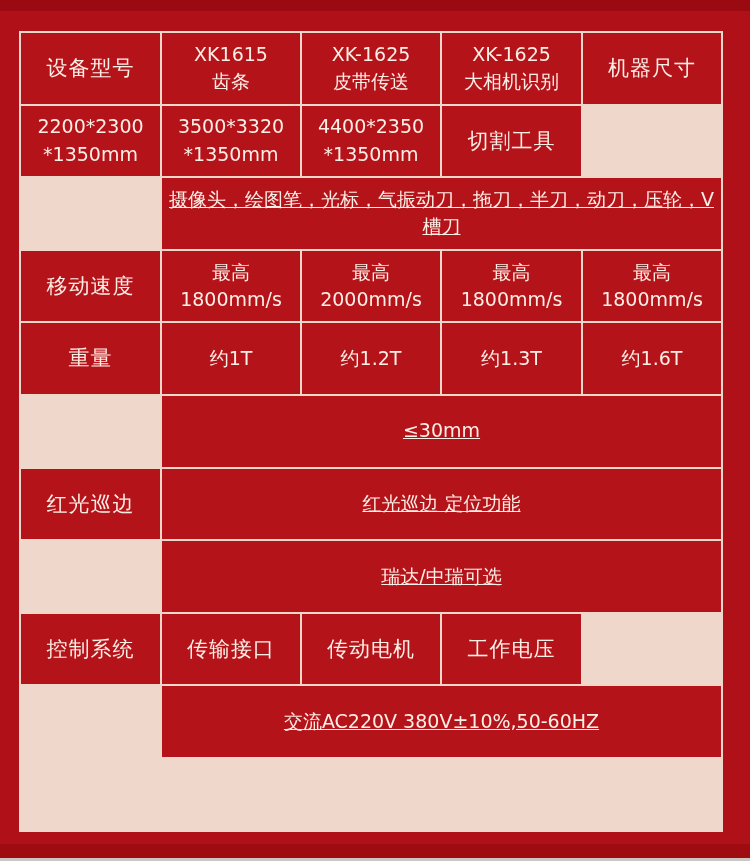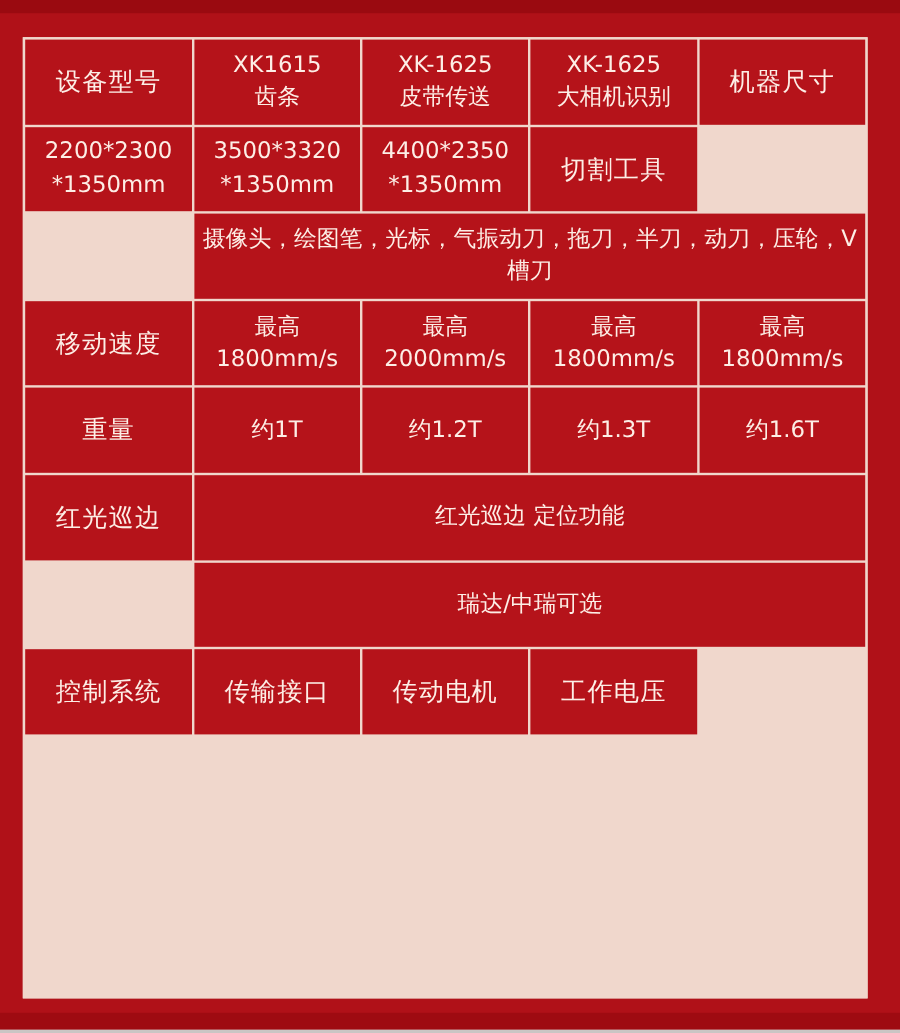--- a/index.html
+++ b/index.html
@@ -38,21 +38,21 @@
     align-items: center;
     justify-content: center;
     text-align: center;
     white-space: pre-line;
     line-height: 1.45;
     padding: 2px 6px;
     box-sizing: border-box;
   }
   .label-cell { font-size: 21px; letter-spacing: 1px; }
   .value-cell { font-size: 19px; }
-  .span-cell  { grid-column: 2 / -1; }
+  .span-cell  { grid-column: 2 / -1; text-decoration: underline; }
 </style>
 </head>
 <body>
 
 <div class="top-strip"></div>
 
 <div class="spec-table">
 
   <div class="cell label-cell">设备型号</div>
   <div class="cell value-cell">XK1615
@@ -82,28 +82,30 @@
 1800mm/s</div>
   <div class="cell value-cell">最高
 1800mm/s</div>
 
   <div class="cell label-cell">重量</div>
   <div class="cell value-cell">约1T</div>
   <div class="cell value-cell">约1.2T</div>
   <div class="cell value-cell">约1.3T</div>
   <div class="cell value-cell">约1.6T</div>
 
+  <div class="cell value-cell span-cell">≤30mm</div>
 
   <div class="cell label-cell">红光巡边</div>
   <div class="cell value-cell span-cell">红光巡边 定位功能</div>
 
   <div class="cell value-cell span-cell">瑞达/中瑞可选</div>
   <div class="cell label-cell">控制系统</div>
 
   <div class="cell label-cell">传输接口</div>
 
   <div class="cell label-cell">传动电机</div>
 
   <div class="cell label-cell">工作电压</div>
+  <div class="cell value-cell span-cell">交流AC220V 380V±10%,50-60HZ</div>
 </div>
 
 <div class="bottom-strip"></div>
 <div class="bottom-line"></div>
 
 </body></html>

